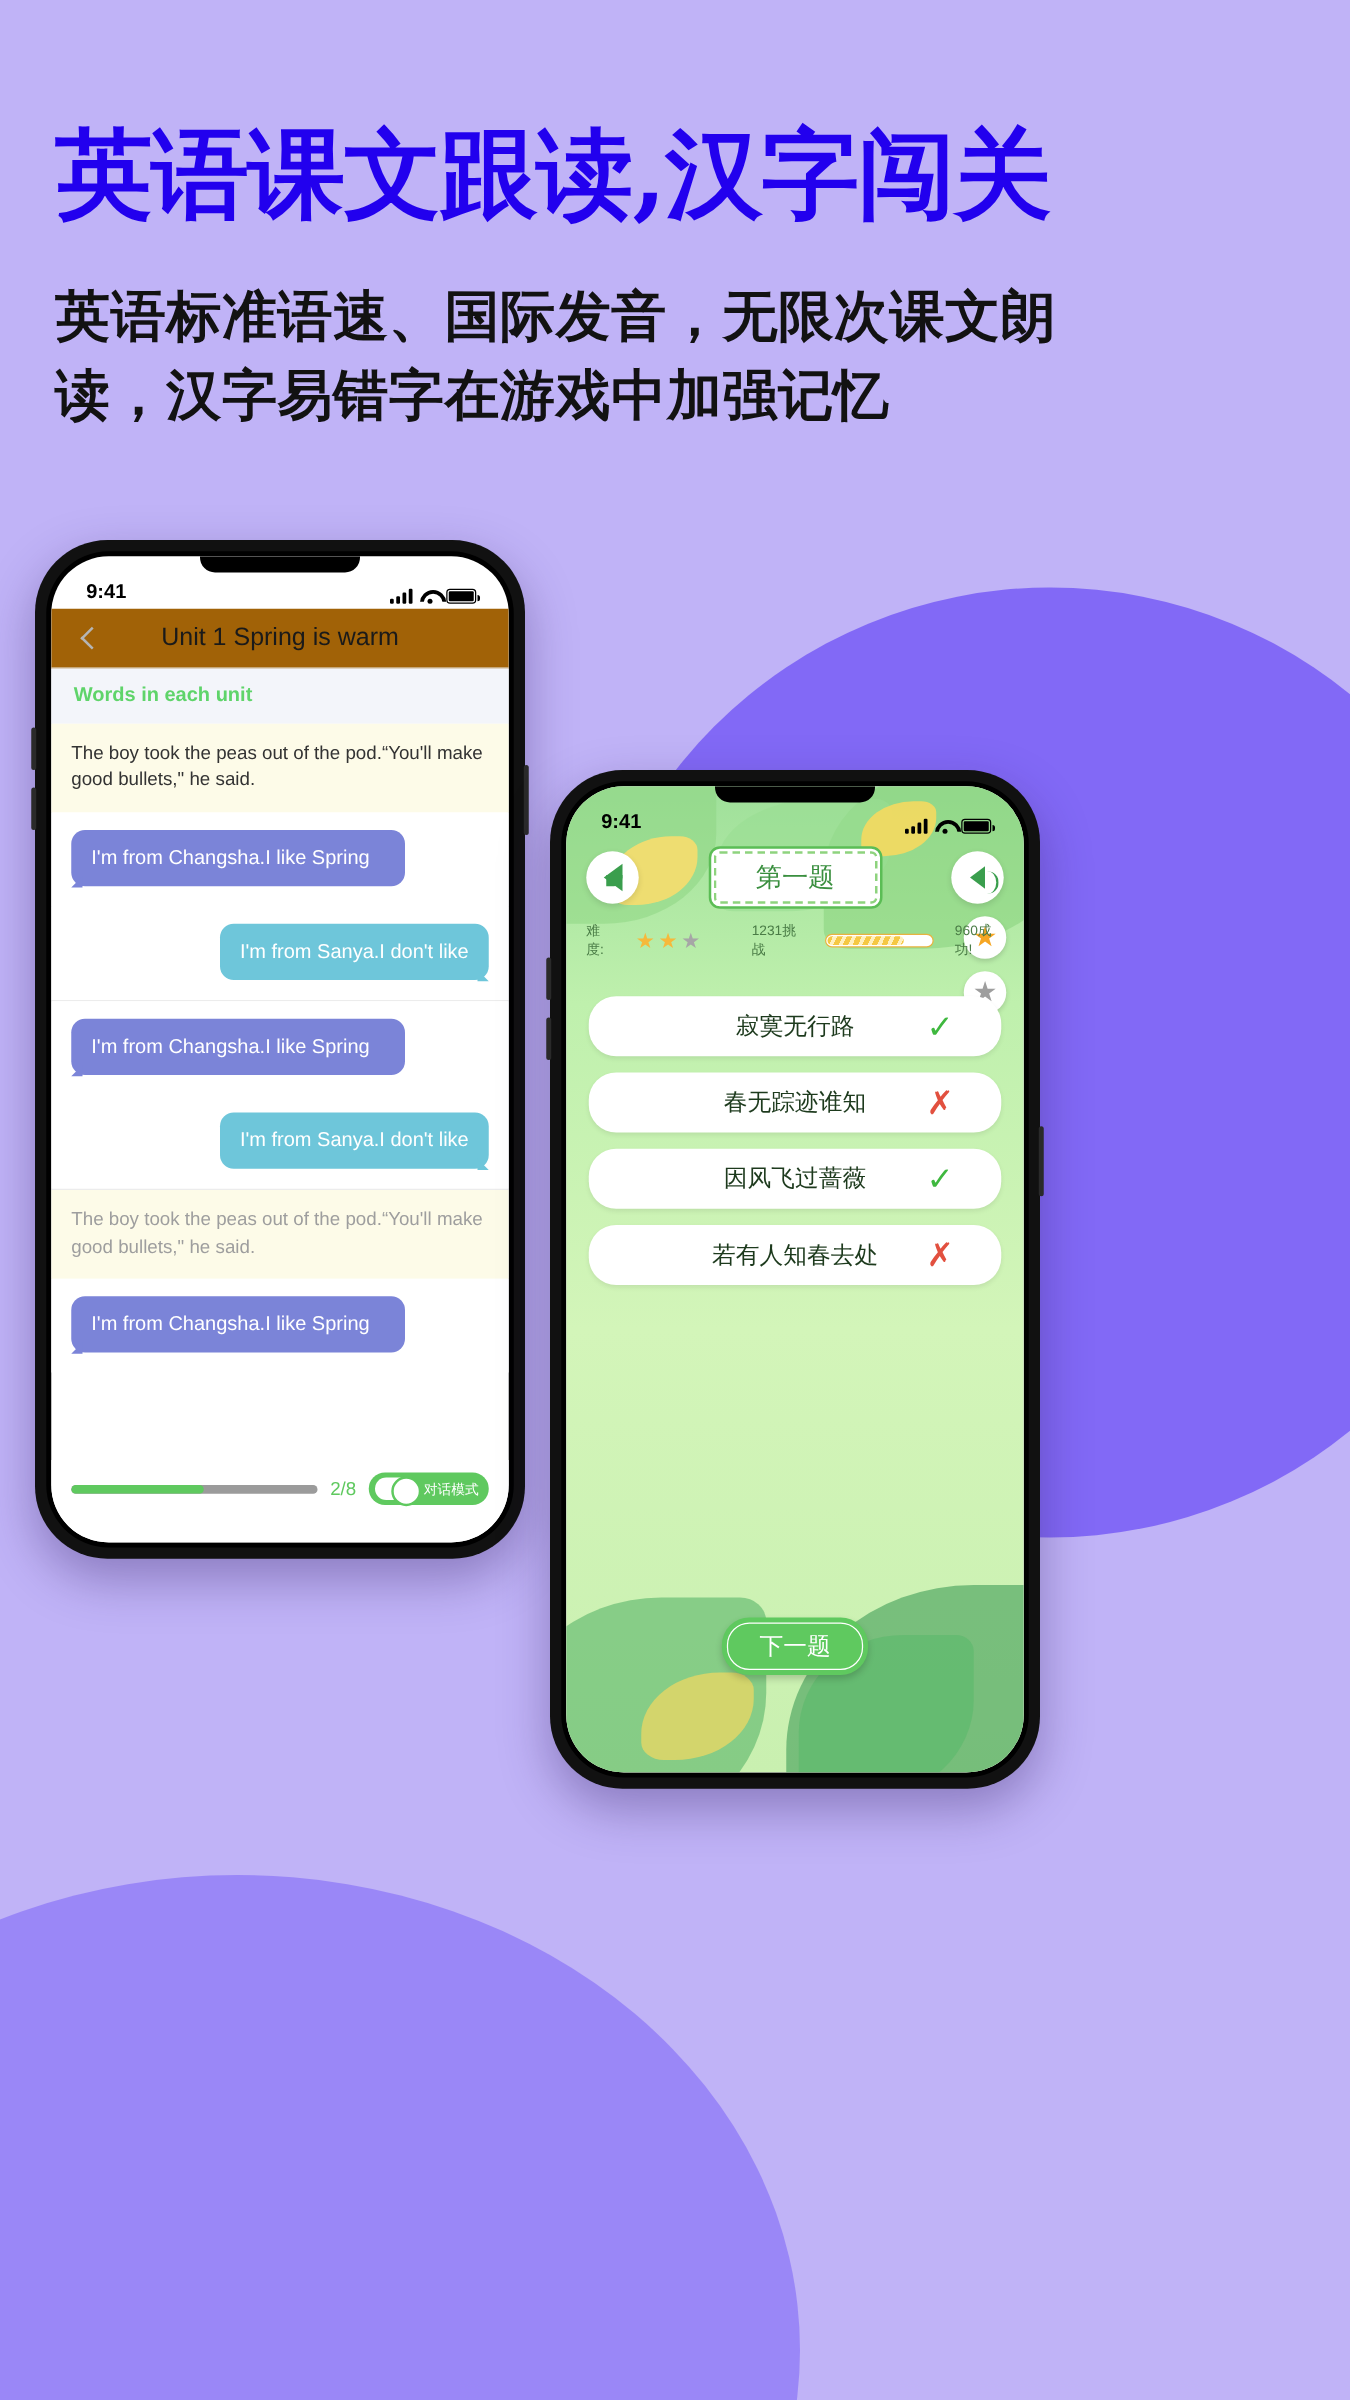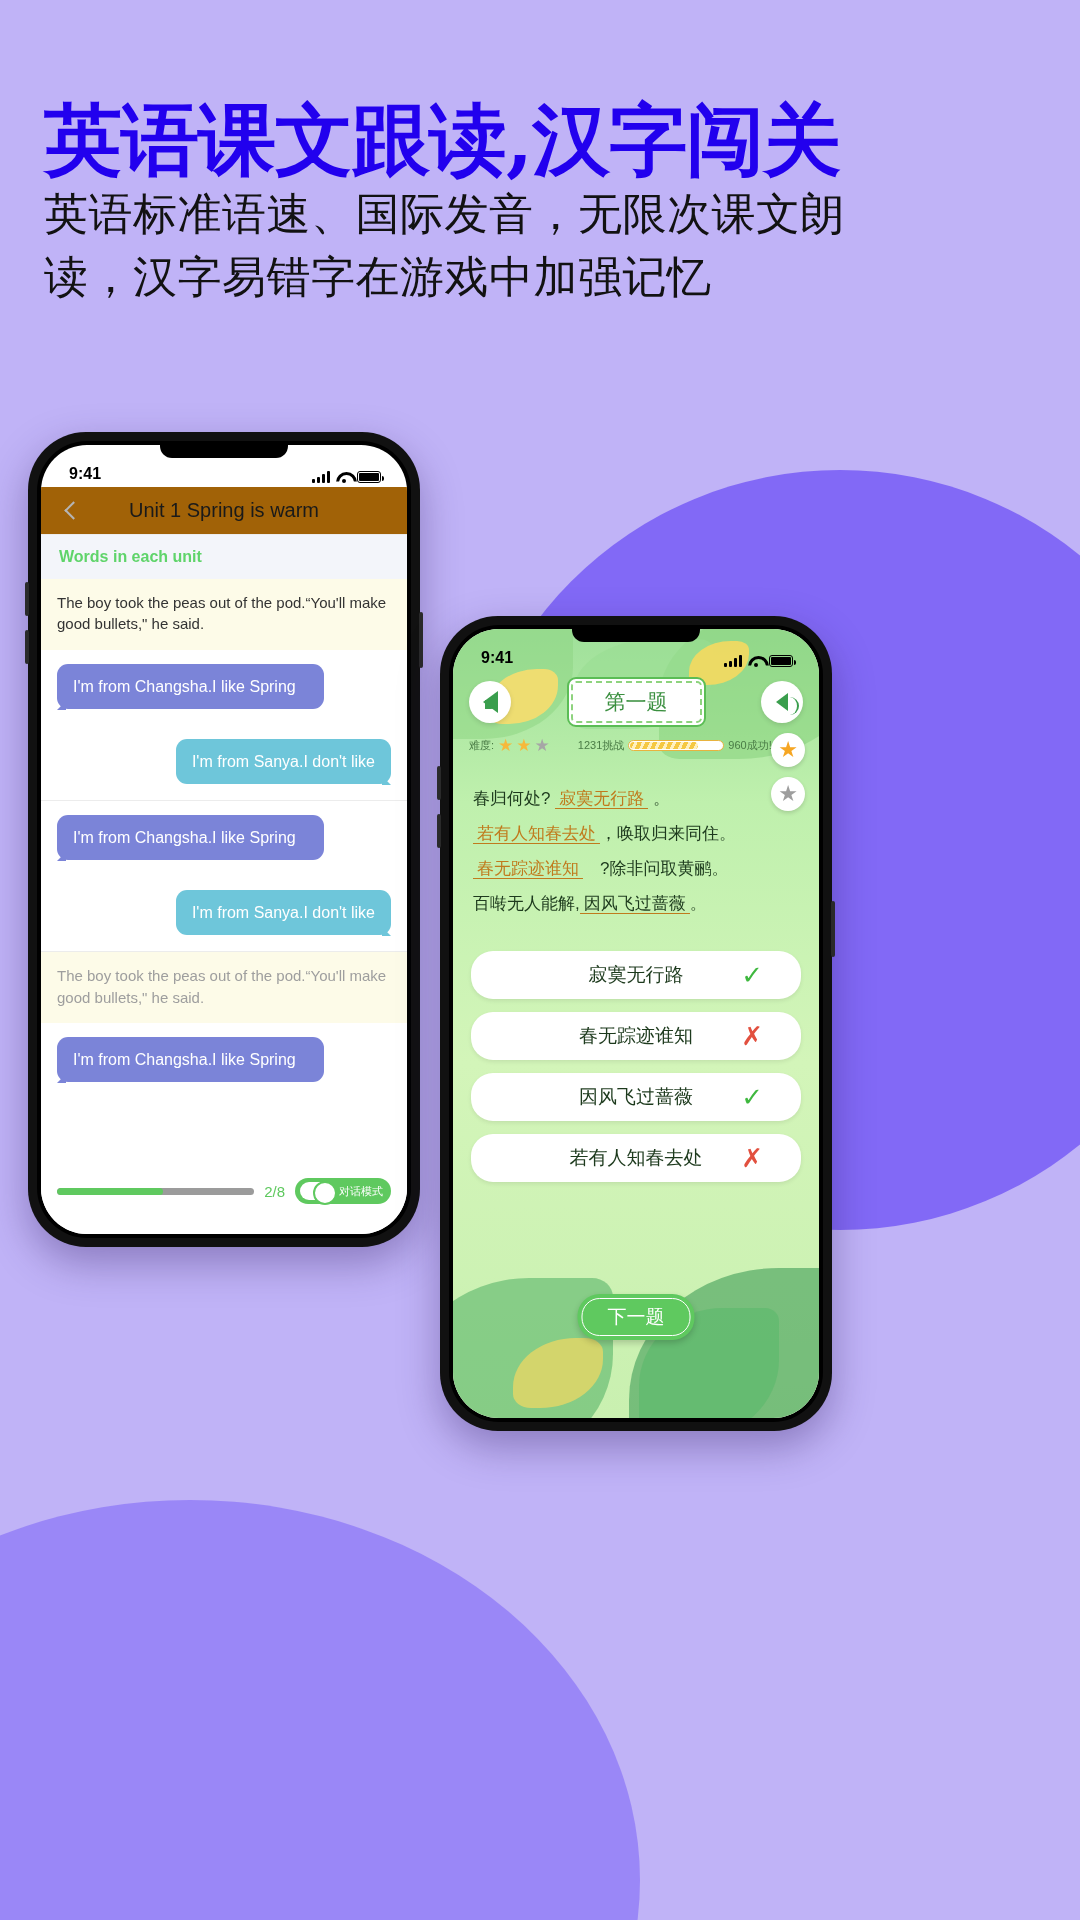--- a/index.html
+++ b/index.html
@@ -28,24 +28,25 @@
   .hero-title{
     font-family:"DejaVu Serif","Liberation Serif",serif;
     font-weight:bold;
     font-size:78px;
     line-height:1.12;
     color:#2200ee;
     letter-spacing:-1px;
     white-space:nowrap;
   }
   .hero-sub{
+    margin-top:40px;
     font-size:44px;
     line-height:1.42;
     color:#121212;
-    font-weight:normal;
+    font-weight:bold;
     max-width:840px;
     letter-spacing:.5px;
   }
 
   
   .phone{
     position:absolute;
     background:#111;
     border-radius:58px;
     box-shadow:0 16px 40px rgba(40,20,90,.35);
@@ -220,21 +221,21 @@
   }
   .arrowback{ width:0;height:0;border-right:15px solid #3a9e4d;border-top:11px solid transparent;border-bottom:11px solid transparent; position:relative; }
   .arrowback::after{ content:""; position:absolute; left:2px; top:-2px; width:13px; height:9px; background:#3a9e4d; border-radius:0 0 7px 0; }
   .spk{ width:0;height:0;border-right:12px solid #3a9e4d;border-top:9px solid transparent;border-bottom:9px solid transparent; position:relative; }
   .spk::after{ content:""; position:absolute; left:12px; top:-5px; width:9px; height:18px; border-right:2.5px solid #3a9e4d; border-radius:0 9px 9px 0; }
   .qpill{
     border:2px solid #5bbd55; background:#fff; border-radius:9px;
     padding:9px 36px; font-size:21px; color:#3a8f3f;
     outline:2px dashed #8ed37e; outline-offset:-6px;
   }
-  .g-row2{ display:flex; align-items:center; gap:4px; margin-top:10px; font-size:11px; color:#4a7c46; }
+  .g-row2{ display:flex; align-items:center; gap:17px; margin-top:10px; font-size:11px; color:#4a7c46; }
   .stars{ display:flex; gap:3px; }
   .star{ font-size:17px; line-height:1; color:#f6b93b; }
   .star.off{ color:#a6a6a6; }
   .gbar{
     width:96px; height:11px; border-radius:7px; background:#fff;
     border:1.6px solid #e8b33f; overflow:hidden; position:relative;
   }
   .gbar .gfill{
     position:absolute; inset:1px; border-radius:6px;
     background:repeating-linear-gradient(115deg,#f5c843 0 4px,#fff0bf 4px 7px);
@@ -407,26 +408,20 @@
             <span class="gbar">
                 <span class="gfill" id="p2fill" style="width: 72%;"></span>
               </span>
             <span>960成功!</span>
           </div>
         </div>
 
         <div class="bigstar s1">★</div>
         <div class="bigstar s2">★</div>
 
-        <div class="poem">
-          <div><span>春归何处?</span>&nbsp;<span class="u">寂寞无行路</span>&nbsp;<span>。</span></div>
-          <div><span class="u">若有人知春去处</span><span>，唤取归来同住。</span></div>
-          <div><span class="u">春无踪迹谁知</span><span>　?除非问取黄鹂。</span></div>
-          <div><span>百啭无人能解,</span><span class="u2">因风飞过蔷薇</span><span>。</span></div>
-        </div>
 
         <div class="opts">
           <div class="opt">
             <span>寂寞无行路</span>
             <span class="mark ok">✓</span>
           </div>
           <div class="opt">
             <span>春无踪迹谁知</span>
             <span class="mark no">✗</span>
           </div>

